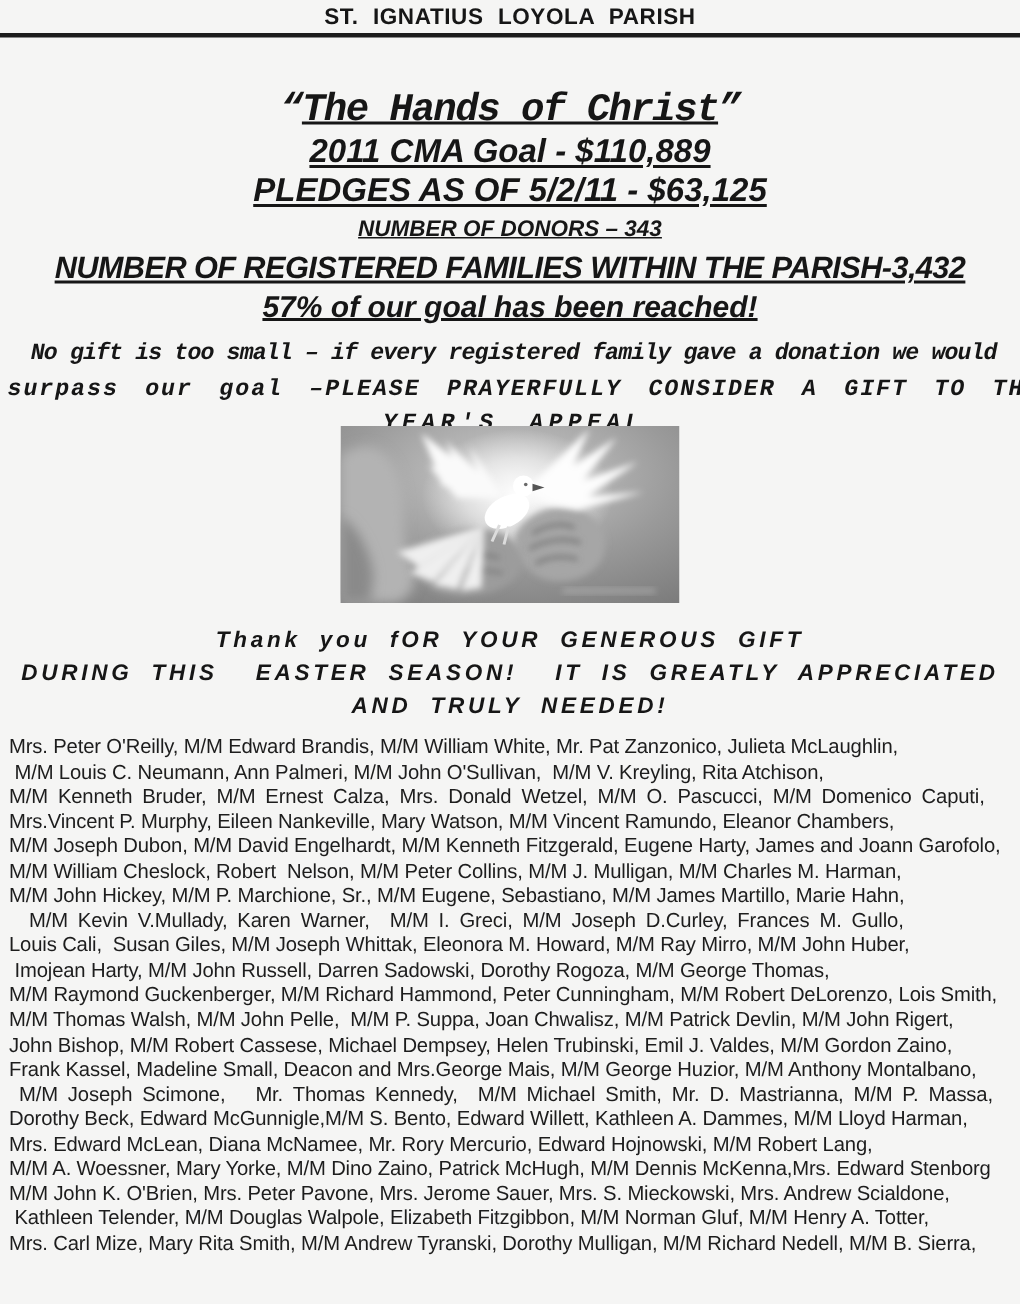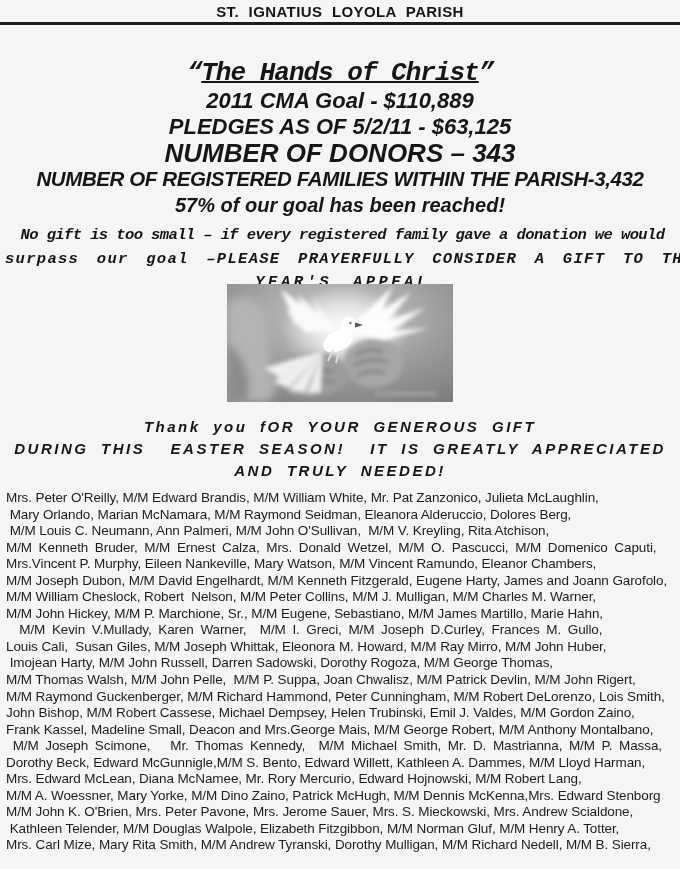--- a/index.html
+++ b/index.html
@@ -15,22 +15,22 @@
     letter-spacing:.4px; word-spacing:5px;
   }
   .rule { height:3px; background:#1c1c1c; margin-top:2px; }
 
   .appeal { text-align:center; font-style:italic; font-weight:bold; }
   .title {
     font-family:"Liberation Mono","DejaVu Sans Mono",monospace;
     font-size:26px; line-height:30px; margin-top:33px; letter-spacing:-1px;
   }
   .title .inner { text-decoration:underline; text-decoration-thickness:2px; }
-  .stat   { font-size:22px; line-height:26px; white-space:nowrap; }
-  .stat.donors   { font-size:26px; }
+  .stat   { font-size:22px; line-height:26px; white-space:nowrap;text-decoration:underline; }
+  .stat.donors   { font-size:15px; }
   .stat.families { font-size:20.5px; letter-spacing:-.4px; }
   .stat.progress { font-size:20px; }
 
   .pitch {
     font-family:"Liberation Mono","DejaVu Sans Mono",monospace;
     font-style:italic; font-weight:bold; font-size:15.5px;
     margin-top:6px; padding-left:5px; text-align:center;
   }
   .pitch .l1 { letter-spacing:-.6px; line-height:23px; white-space:pre; }
   .pitch .l2 { letter-spacing:1.3px; word-spacing:7px; line-height:24px; white-space:pre; }
@@ -133,34 +133,33 @@
 </svg>
 
 <div class="thanks">
   <div>Thank you fOR YOUR GENEROUS GIFT</div>
   <div>DURING THIS  EASTER SEASON!  IT IS GREATLY APPRECIATED</div>
   <div>AND TRULY NEEDED!</div>
 </div>
 
 <div class="names">
   <div>Mrs. Peter O'Reilly, M/M Edward Brandis, M/M William White, Mr. Pat Zanzonico, Julieta McLaughlin,</div>
-  <div> Mary Orlando, Marian McNamara, M/M Raymond Seidman, Eleanora Alderuccio, Dolores Berg,</div>
   <div> M/M Louis C. Neumann, Ann Palmeri, M/M John O'Sullivan,  M/M V. Kreyling, Rita Atchison,</div>
   <div class="wide">M/M Kenneth Bruder, M/M Ernest Calza, Mrs. Donald Wetzel, M/M O. Pascucci, M/M Domenico Caputi,</div>
   <div>Mrs.Vincent P. Murphy, Eileen Nankeville, Mary Watson, M/M Vincent Ramundo, Eleanor Chambers,</div>
   <div>M/M Joseph Dubon, M/M David Engelhardt, M/M Kenneth Fitzgerald, Eugene Harty, James and Joann Garofolo,</div>
-  <div>M/M William Cheslock, Robert  Nelson, M/M Peter Collins, M/M J. Mulligan, M/M Charles M. Warner,</div>
+  <div>M/M William Cheslock, Robert  Nelson, M/M Peter Collins, M/M J. Mulligan, M/M Charles M. Harman,</div>
   <div>M/M John Hickey, M/M P. Marchione, Sr., M/M Eugene, Sebastiano, M/M James Martillo, Marie Hahn,</div>
   <div class="wide">  M/M Kevin V.Mullady, Karen Warner,  M/M I. Greci, M/M Joseph D.Curley, Frances M. Gullo,</div>
   <div>Louis Cali,  Susan Giles, M/M Joseph Whittak, Eleonora M. Howard, M/M Ray Mirro, M/M John Huber,</div>
   <div> Imojean Harty, M/M John Russell, Darren Sadowski, Dorothy Rogoza, M/M George Thomas,</div>
+  <div>M/M Raymond Guckenberger, M/M Richard Hammond, Peter Cunningham, M/M Robert DeLorenzo, Lois Smith,</div>
   <div>M/M Thomas Walsh, M/M John Pelle,  M/M P. Suppa, Joan Chwalisz, M/M Patrick Devlin, M/M John Rigert,</div>
-  <div>M/M Raymond Guckenberger, M/M Richard Hammond, Peter Cunningham, M/M Robert DeLorenzo, Lois Smith,</div>
   <div>John Bishop, M/M Robert Cassese, Michael Dempsey, Helen Trubinski, Emil J. Valdes, M/M Gordon Zaino,</div>
-  <div>Frank Kassel, Madeline Small, Deacon and Mrs.George Mais, M/M George Robert, M/M Anthony Montalbano,</div>
+  <div>Frank Kassel, Madeline Small, Deacon and Mrs.George Mais, M/M George Huzior, M/M Anthony Montalbano,</div>
   <div class="wide"> M/M Joseph Scimone,   Mr. Thomas Kennedy,  M/M Michael Smith, Mr. D. Mastrianna, M/M P. Massa,</div>
   <div>Dorothy Beck, Edward McGunnigle,M/M S. Bento, Edward Willett, Kathleen A. Dammes, M/M Lloyd Harman,</div>
   <div>Mrs. Edward McLean, Diana McNamee, Mr. Rory Mercurio, Edward Hojnowski, M/M Robert Lang,</div>
   <div>M/M A. Woessner, Mary Yorke, M/M Dino Zaino, Patrick McHugh, M/M Dennis McKenna,Mrs. Edward Stenborg</div>
   <div>M/M John K. O'Brien, Mrs. Peter Pavone, Mrs. Jerome Sauer, Mrs. S. Mieckowski, Mrs. Andrew Scialdone,</div>
   <div> Kathleen Telender, M/M Douglas Walpole, Elizabeth Fitzgibbon, M/M Norman Gluf, M/M Henry A. Totter,</div>
   <div>Mrs. Carl Mize, Mary Rita Smith, M/M Andrew Tyranski, Dorothy Mulligan, M/M Richard Nedell, M/M B. Sierra,</div>
 </div>
 
 </body></html>

